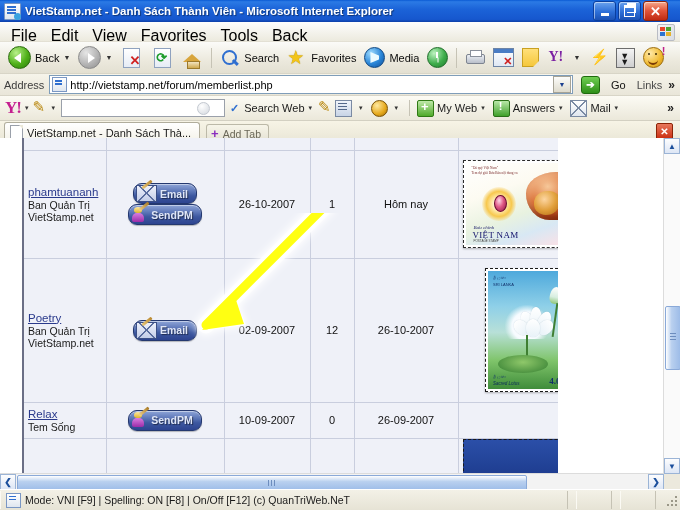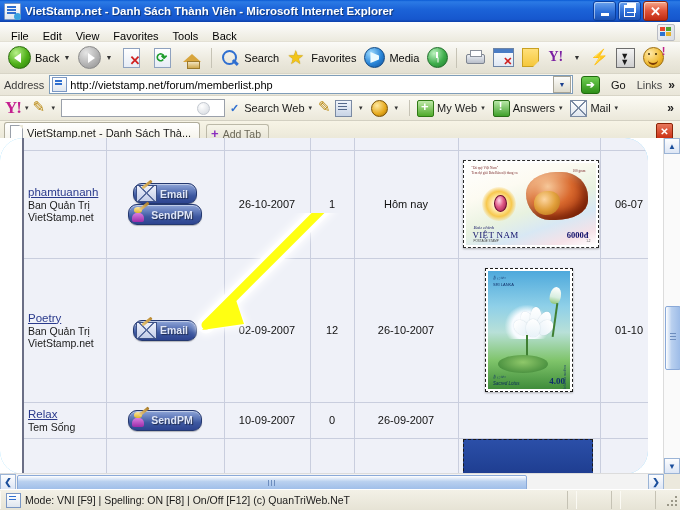--- a/index.html
+++ b/index.html
@@ -48,21 +48,21 @@
   .wb .res-g{width:9px;height:8px;border:1.5px solid #fff;border-top-width:3px;position:relative;}
   .wb .res-g:after{content:"";position:absolute;left:2px;top:-5px;width:8px;height:6px;border:1.5px solid #fff;border-top-width:3px;border-left:none;}
   .wb .x-g{font-size:13px;line-height:11px;font-family:"Liberation Sans",sans-serif;font-weight:bold;}
 
   
   .menubar{
     height:19px;background:linear-gradient(180deg,#fdfdfd,#eceade);
     display:flex;align-items:center;padding-left:4px;border-bottom:1px solid #e3e0d4;
     position:relative;
   }
-  .menu-item{padding:2px 7px;color:#000;font-size:11px;cursor:default;margin-top:8px;}
+  .menu-item{padding:2px 7px;color:#000;font-size:16px;cursor:default;margin-top:8px;}
   .ie-flag{
     position:absolute;right:5px;top:2px;width:16px;height:15px;
     background:linear-gradient(135deg,#f4f4f4,#d8dce4);border:1px solid #b9bcc4;border-radius:2px;
   }
   .ie-flag:after{
     content:"";position:absolute;left:2px;top:2px;width:5px;height:4px;background:#e8452b;
     box-shadow:6px 0 0 #4ba32e,0 5px 0 #2d72d0,6px 5px 0 #e5b22c;
   }
 
   
@@ -255,21 +255,21 @@
     background:linear-gradient(180deg,#ffffff,#b9d0ef 40%,#9dbce8);
     border:1px solid #8aa9d8;border-radius:2px;
   }
   .hthumb:after{
     content:"";position:absolute;left:250px;top:4px;width:1px;height:6px;background:#6d8dbe;
     box-shadow:3px 0 0 #6d8dbe,6px 0 0 #6d8dbe;
   }
   .corner{position:absolute;right:0;bottom:0;width:16px;height:16px;background:#ece9dd;}
 
   
-  .tblwrap{position:absolute;left:0;top:0;width:648px;height:336px;overflow:hidden;background:#7dd3fc;border-radius:23px;}
+  .tblwrap{position:absolute;left:0;top:0;width:558px;height:336px;overflow:hidden;background:#7dd3fc;}
   .leftmargin{position:absolute;left:0;top:0;width:22px;height:336px;background:#fff;}
   .tbl-border{position:absolute;left:22px;top:0;width:641px;height:336px;border-left:2px solid #6b6f86;box-sizing:border-box;}
   table.members{
     position:absolute;left:24px;top:0;border-collapse:collapse;table-layout:fixed;width:634px;
     font-size:11px;color:#111;
   }
   table.members td{
     border:1px solid #c9cede;border-top:none;border-left:none;
     background:#eff1f8;vertical-align:middle;padding:0 4px;
   }

